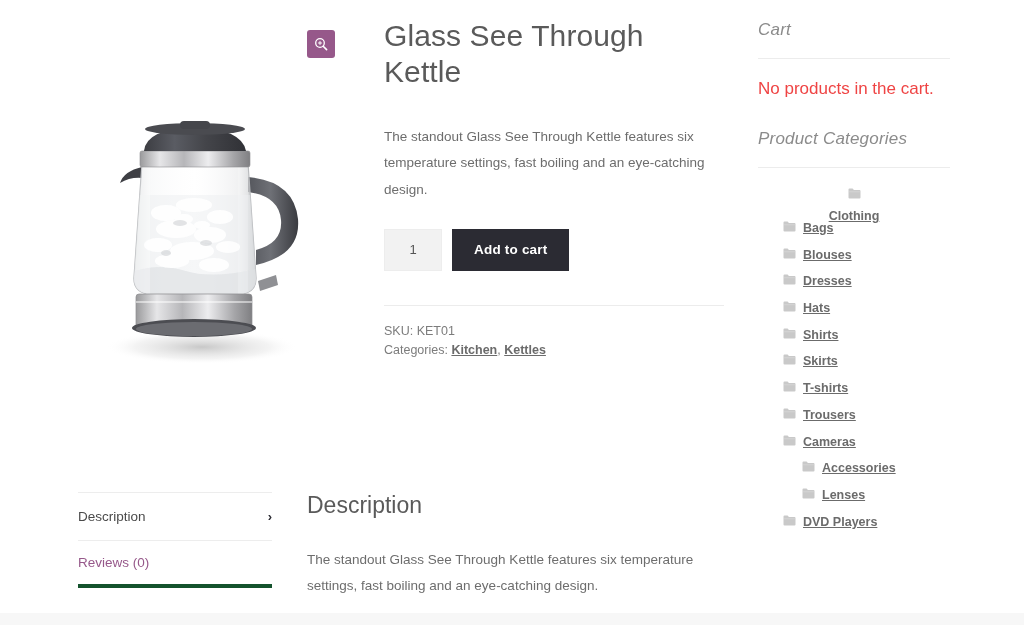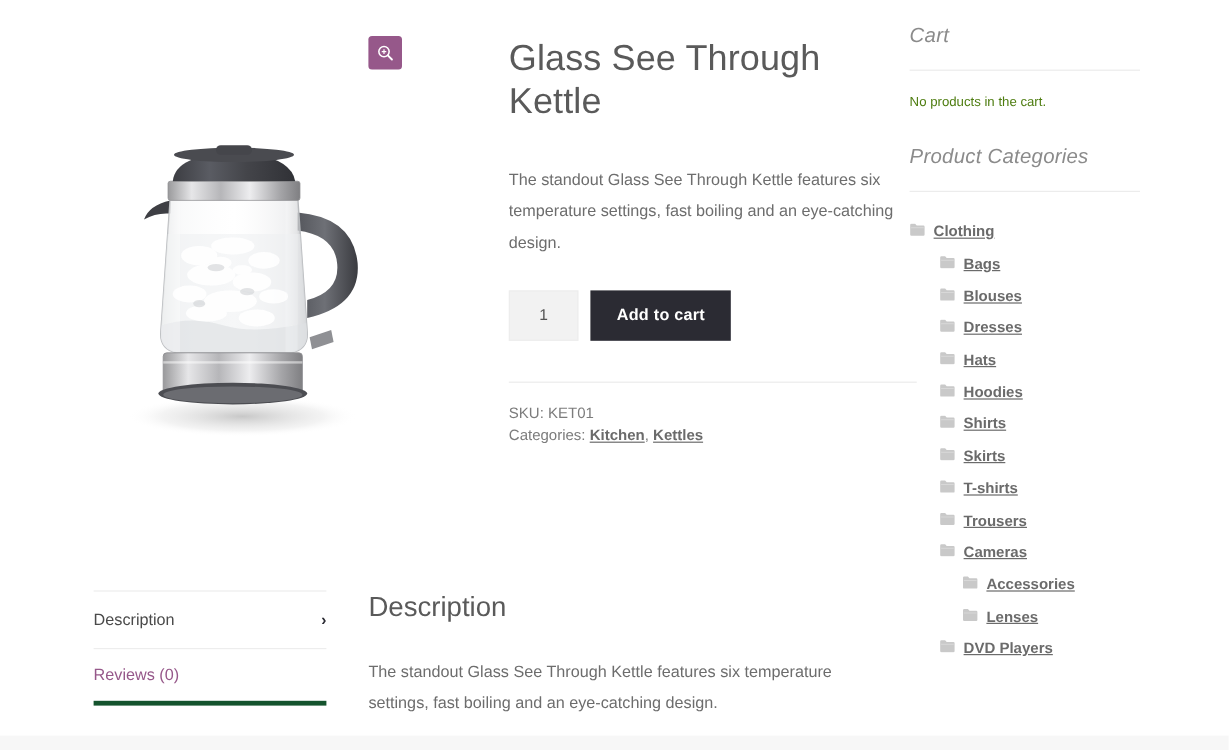--- a/index.html
+++ b/index.html
@@ -19,21 +19,21 @@
     width: 28px; height: 28px; border-radius: 3px;
     background: #96588a; border: 0; cursor: pointer;
     display: flex; align-items: center; justify-content: center;
   }
   .zoom-btn svg { display: block; }
 
   .kettle-wrap { position: absolute; left: 20px; top: 75px; width: 250px; height: 290px; }
   .kettle-wrap svg { display: block; width: 100%; height: 100%; }
 
   
-  .summary { position: absolute; left: 384px; top: 31px; width: 340px; margin-left: 40px; }
+  .summary { position: absolute; left: 384px; top: 18px; width: 340px; }
   .product-title {
     font-size: 30px; font-weight: 400; color: #5a5a5a;
     margin: 0 0 34px 0; line-height: 1.2; letter-spacing: .1px;
   }
   .short-desc {
     font-size: 13.5px; line-height: 1.95; color: #6d6d6d;
     margin: 0 0 26px 0;
   }
   .cart-row { display: flex; align-items: stretch; gap: 10px; margin-bottom: 34px; }
   .qty-input {
@@ -71,31 +71,31 @@
   .tab-panel p { margin: 0; font-size: 13.5px; line-height: 1.95; color: #6d6d6d; }
 
   
   .sidebar { position: absolute; left: 758px; top: 20px; width: 192px; }
   .widget { margin-bottom: 30px; }
   .widget-title {
     font-size: 17px; font-weight: 400; color: #8b8b8b;
     margin: 0 0 18px 0; letter-spacing: .2px; font-style: italic;
   }
   .widget-rule { height: 1px; background: #ececec; margin-bottom: 20px; }
-  .cart-empty { font-size: 11px; color: #4d7c0f; margin: 0; }
+  .cart-empty { font-size: 17px; color: #ef4444; margin: 0; }
 
   .cat-list { list-style: none; margin: 0; padding: 0; }
   .cat-item {
     display: flex; align-items: center; gap: 7px;
     height: 26.7px; font-size: 12.5px; cursor: pointer;
   }
   .cat-item .cat-label {
     color: #6b6b6b; text-decoration: underline; font-weight: bold;
   }
-  .lvl-0 { padding-left: 0; }
+  .lvl-0 { padding-left: 0; flex-direction: column; }
   .lvl-1 { padding-left: 25px; }
   .lvl-2 { padding-left: 44px; }
   .folder-icon { flex: 0 0 auto; display: block; }
 
   .footer-band {
     position: absolute; left: 0; top: 613px; width: 1024px; height: 12px;
     background: #f7f7f7;
   }
 </style>
 </head>
@@ -300,29 +300,20 @@
   <li class="cat-item lvl-1">
     <span class="folder-icon">
       <svg width="13" height="11" viewBox="0 0 13 11">
         <path d="M0.5 1.5 A1 1 0 0 1 1.5 0.5 H4.6 L5.9 1.9 H11.5 A1 1 0 0 1 12.5 2.9 V9.5 A1 1 0 0 1 11.5 10.5 H1.5 A1 1 0 0 1 0.5 9.5 Z" fill="#c9c9c9"></path>
         <path d="M1.2 3.4 H11.8 V4.2 H1.2 Z" fill="#d8d8d8"></path>
       </svg>
     </span>
     <span class="cat-label">Hats</span>
   </li>
 
-  <li class="cat-item lvl-1">
-    <span class="folder-icon">
-      <svg width="13" height="11" viewBox="0 0 13 11">
-        <path d="M0.5 1.5 A1 1 0 0 1 1.5 0.5 H4.6 L5.9 1.9 H11.5 A1 1 0 0 1 12.5 2.9 V9.5 A1 1 0 0 1 11.5 10.5 H1.5 A1 1 0 0 1 0.5 9.5 Z" fill="#c9c9c9"></path>
-        <path d="M1.2 3.4 H11.8 V4.2 H1.2 Z" fill="#d8d8d8"></path>
-      </svg>
-    </span>
-    <span class="cat-label">Hoodies</span>
-  </li>
 
   <li class="cat-item lvl-1">
     <span class="folder-icon">
       <svg width="13" height="11" viewBox="0 0 13 11">
         <path d="M0.5 1.5 A1 1 0 0 1 1.5 0.5 H4.6 L5.9 1.9 H11.5 A1 1 0 0 1 12.5 2.9 V9.5 A1 1 0 0 1 11.5 10.5 H1.5 A1 1 0 0 1 0.5 9.5 Z" fill="#c9c9c9"></path>
         <path d="M1.2 3.4 H11.8 V4.2 H1.2 Z" fill="#d8d8d8"></path>
       </svg>
     </span>
     <span class="cat-label">Shirts</span>
   </li>

